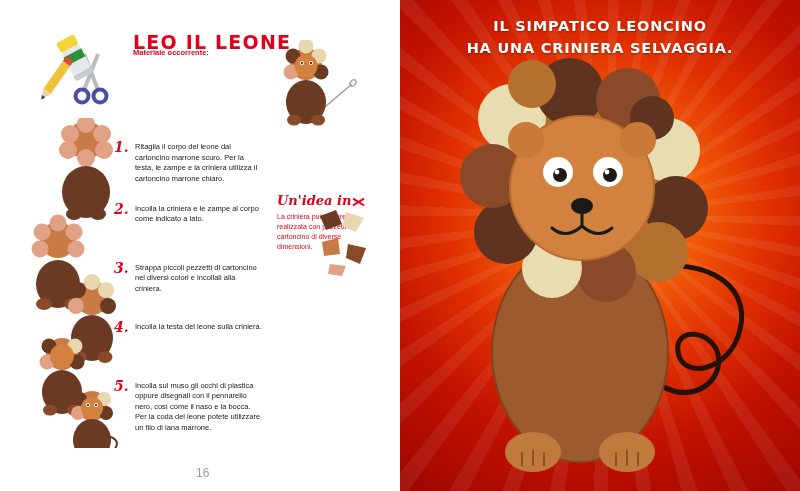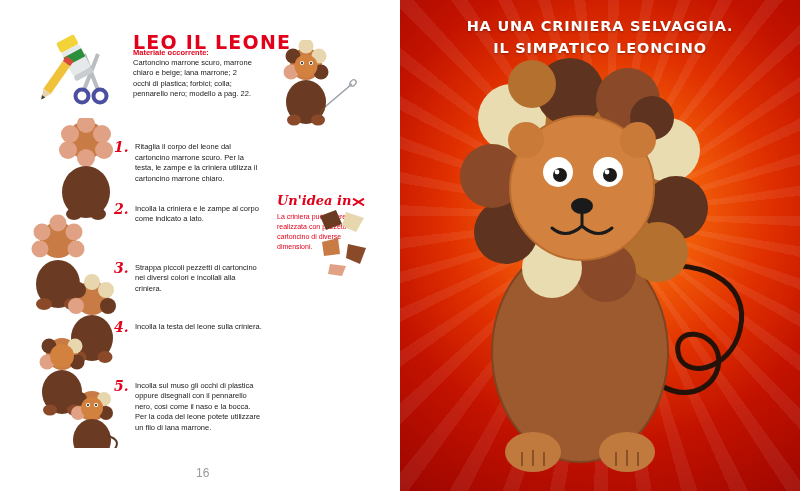--- a/index.html
+++ b/index.html
@@ -250,21 +250,20 @@
           <circle cx="48" cy="15" r="1" fill="#111"></circle>
         <ellipse cx="44" cy="50" rx="19" ry="21" fill="#6b3a22"></ellipse>
         <path d="M60 46 q14 4 6 14" stroke="#5a3a22" stroke-width="2" fill="none"></path>
       </g>
     </svg>
 
     <h1 class="page-title">LEO IL LEONE</h1>
 
     <div class="materials">
       <div class="materials-title">Materiale occorrente:</div>
-      <div class="materials-body">Cartoncino marrone scuro, marrone chiaro e beige; lana marrone; 2 occhi di plastica; forbici; colla; pennarello nero; modello a pag. 22.</div>
     </div>
 
     <svg class="shape" style="left:270px; top:40px;" width="100" height="92" viewBox="0 0 100 92">
       <circle cx="36" cy="24" r="16" fill="#c87b45"></circle>
       <circle cx="23" cy="16" r="7.5" fill="#6b3a22"></circle>
       <circle cx="49" cy="16" r="7.5" fill="#e8d7ae"></circle>
       <circle cx="21" cy="32" r="7.5" fill="#e0a184"></circle>
       <circle cx="51" cy="32" r="7.5" fill="#6b3a22"></circle>
       <circle cx="36" cy="6" r="7.5" fill="#e8d7ae"></circle>
       <circle cx="36" cy="26" r="11.5" fill="#d2813f"></circle>
@@ -320,22 +319,22 @@
       <polygon points="14,56 30,58 26,68 12,66" fill="#e0a184"></polygon>
     </svg>
 
     <div class="page-number">16</div>
   </div>
 
   <div class="right-page">
     <div class="rays"></div>
 
     <div class="right-title">
+      <div>IL SIMPATICO LEONCINO</div>
       <div>HA UNA CRINIERA SELVAGGIA.</div>
-      <div>IL SIMPATICO LEONCINO</div>
     </div>
 
     <svg class="lion" viewBox="0 0 400 491">
 
       <path d="M228 272 C300 252, 352 282, 340 330 C330 372, 282 380, 278 352 C274 326, 312 330, 318 354 C324 382, 292 404, 262 386" stroke="#241208" stroke-width="5" fill="none" stroke-linecap="round"></path>
 
       <g>
         <ellipse cx="180" cy="352" rx="88" ry="110" fill="#9c5a2e"></ellipse>
         <ellipse cx="180" cy="352" rx="88" ry="110" fill="none" stroke="#7d4522" stroke-width="2"></ellipse>
 

